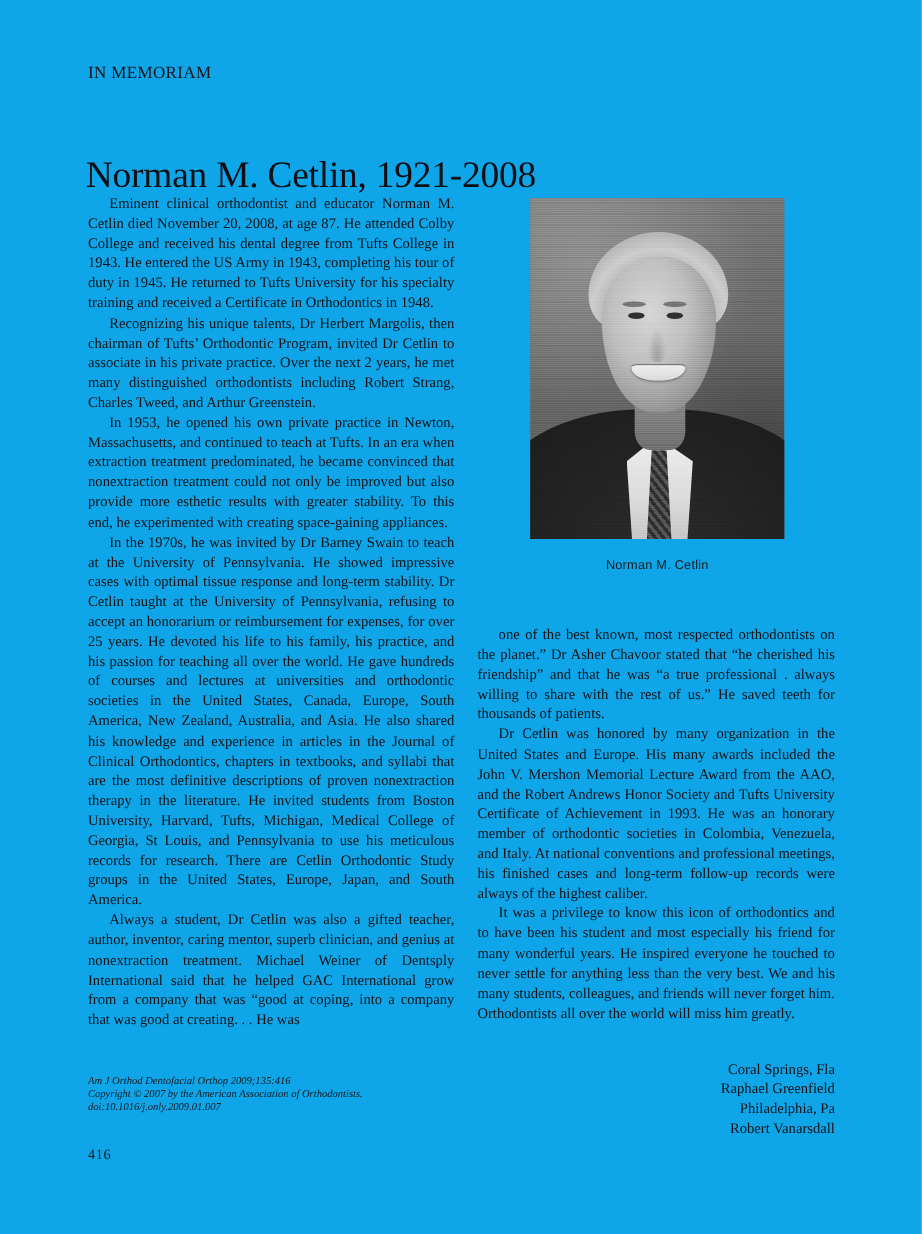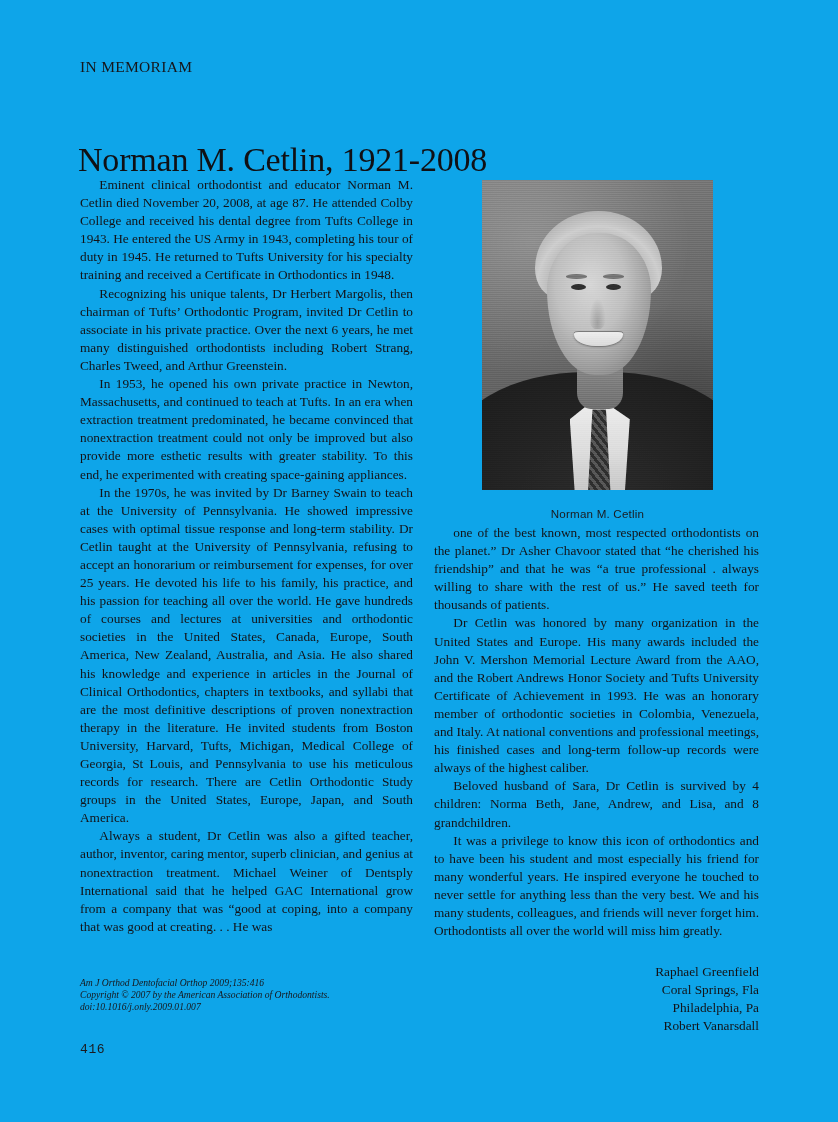--- a/index.html
+++ b/index.html
@@ -48,21 +48,21 @@
     width: 333px;
     font-size: 13.3px;
     line-height: 18.1px;
     text-align: justify;
     text-justify: inter-word;
     hyphens: auto;
     -webkit-hyphens: auto;
     color: #131317;
   }
   .col-left  { left: 80px;  top: 176px; width: 333px; }
-  .col-right { left: 434px; top: 524px; width: 325px; }
+  .col-right { left: 434px; top: 568px; width: 325px; }
 
   .col p {
     margin: 0;
     text-indent: 1.45em;
   }
 
   
   .figure {
     position: absolute;
     left: 482px;
@@ -232,38 +232,38 @@
     line-height: 12.2px;
     color: #17171b;
     font-style: italic;
   }
   .footnote div { white-space: nowrap; }
 
   .folio {
     position: absolute;
     left: 80px;
     top: 1042px;
-    font-family: Liberation Mono, monospace;
+    font-family: Liberation Serif, serif;
     font-size: 13px;
     letter-spacing: 0.6px;
     color: #1b1b1f;
   }
 </style>
 </head>
 <body>
 
 <div class="page">
 
   <div class="kicker">IN MEMORIAM</div>
 
   <h1 class="article-title">Norman M. Cetlin, 1921-2008</h1>
 
   <div class="col col-left">
     <p>Eminent clinical orthodontist and educator Norman M. Cetlin died November 20, 2008, at age 87. He attended Colby College and received his dental degree from Tufts College in 1943. He entered the US Army in 1943, completing his tour of duty in 1945. He returned to Tufts University for his specialty training and received a Certificate in Orthodontics in 1948.</p>
-    <p>Recognizing his unique talents, Dr Herbert Margolis, then chairman of Tufts’ Orthodontic Program, invited Dr Cetlin to associate in his private practice. Over the next 6 years, he met many distinguished orthodontists including Robert Strang, Charles Tweed, and Arthur Greenstein.</p>
+    <p>Recognizing his unique talents, Dr Herbert Margolis, then chairman of Tufts’ Orthodontic Program, invited Dr Cetlin to associate in his private practice. Over the next 2 years, he met many distinguished orthodontists including Robert Strang, Charles Tweed, and Arthur Greenstein.</p>
     <p>In 1953, he opened his own private practice in Newton, Massachusetts, and continued to teach at Tufts. In an era when extraction treatment predominated, he became convinced that nonextraction treatment could not only be improved but also provide more esthetic results with greater stability. To this end, he experimented with creating space-gaining appliances.</p>
     <p>In the 1970s, he was invited by Dr Barney Swain to teach at the University of Pennsylvania. He showed impressive cases with optimal tissue response and long-term stability. Dr Cetlin taught at the University of Pennsylvania, refusing to accept an honorarium or reimbursement for expenses, for over 25 years. He devoted his life to his family, his practice, and his passion for teaching all over the world. He gave hundreds of courses and lectures at universities and orthodontic societies in the United States, Canada, Europe, South America, New Zealand, Australia, and Asia. He also shared his knowledge and experience in articles in the Journal of Clinical Orthodontics, chapters in textbooks, and syllabi that are the most definitive descriptions of proven nonextraction therapy in the literature. He invited students from Boston University, Harvard, Tufts, Michigan, Medical College of Georgia, St Louis, and Pennsylvania to use his meticulous records for research. There are Cetlin Orthodontic Study groups in the United States, Europe, Japan, and South America.</p>
     <p>Always a student, Dr Cetlin was also a gifted teacher, author, inventor, caring mentor, superb clinician, and genius at nonextraction treatment. Michael Weiner of Dentsply International said that he helped GAC International grow from a company that was “good at coping, into a company that was good at creating. . . He was</p>
   </div>
 
   <figure class="figure" style="margin:0;">
     <div class="photo">
       <div class="photo-bg"></div>
       <div class="photo-suit"></div>
       <div class="photo-shirt"></div>
@@ -278,27 +278,26 @@
       <div class="photo-nose"></div>
       <div class="photo-smile"></div>
       <div class="photo-grain"></div>
     </div>
     <figcaption class="caption">Norman M. Cetlin</figcaption>
   </figure>
 
   <div class="col col-right">
     <p>one of the best known, most respected orthodontists on the planet.” Dr Asher Chavoor stated that “he cherished his friendship” and that he was “a true professional .  always willing to share with the rest of us.” He saved teeth for thousands of patients.</p>
     <p>Dr Cetlin was honored by many organization in the United States and Europe. His many awards included the John V. Mershon Memorial Lecture Award from the AAO, and the Robert Andrews Honor Society and Tufts University Certificate of Achievement in 1993. He was an honorary member of orthodontic societies in Colombia, Venezuela, and Italy. At national conventions and professional meetings, his finished cases and long-term follow-up records were always of the highest caliber.</p>
-    <p>Beloved husband of Sara, Dr Cetlin is survived by 4 children: Norma Beth, Jane, Andrew, and Lisa, and 8 grandchildren.</p>
     <p>It was a privilege to know this icon of orthodontics and to have been his student and most especially his friend for many wonderful years. He inspired everyone he touched to never settle for anything less than the very best. We and his many students, colleagues, and friends will never forget him. Orthodontists all over the world will miss him greatly.</p>
   </div>
 
   <div class="signoff">
+    <div>Coral Springs, Fla</div>
     <div>Raphael Greenfield</div>
-    <div>Coral Springs, Fla</div>
     <div>Philadelphia, Pa</div>
     <div>Robert Vanarsdall</div>
   </div>
 
   <div class="footnote">
     <div>Am J Orthod Dentofacial Orthop 2009;135:416</div>
     <div>Copyright © 2007 by the American Association of Orthodontists.</div>
     <div>doi:10.1016/j.only.2009.01.007</div>
   </div>
 

